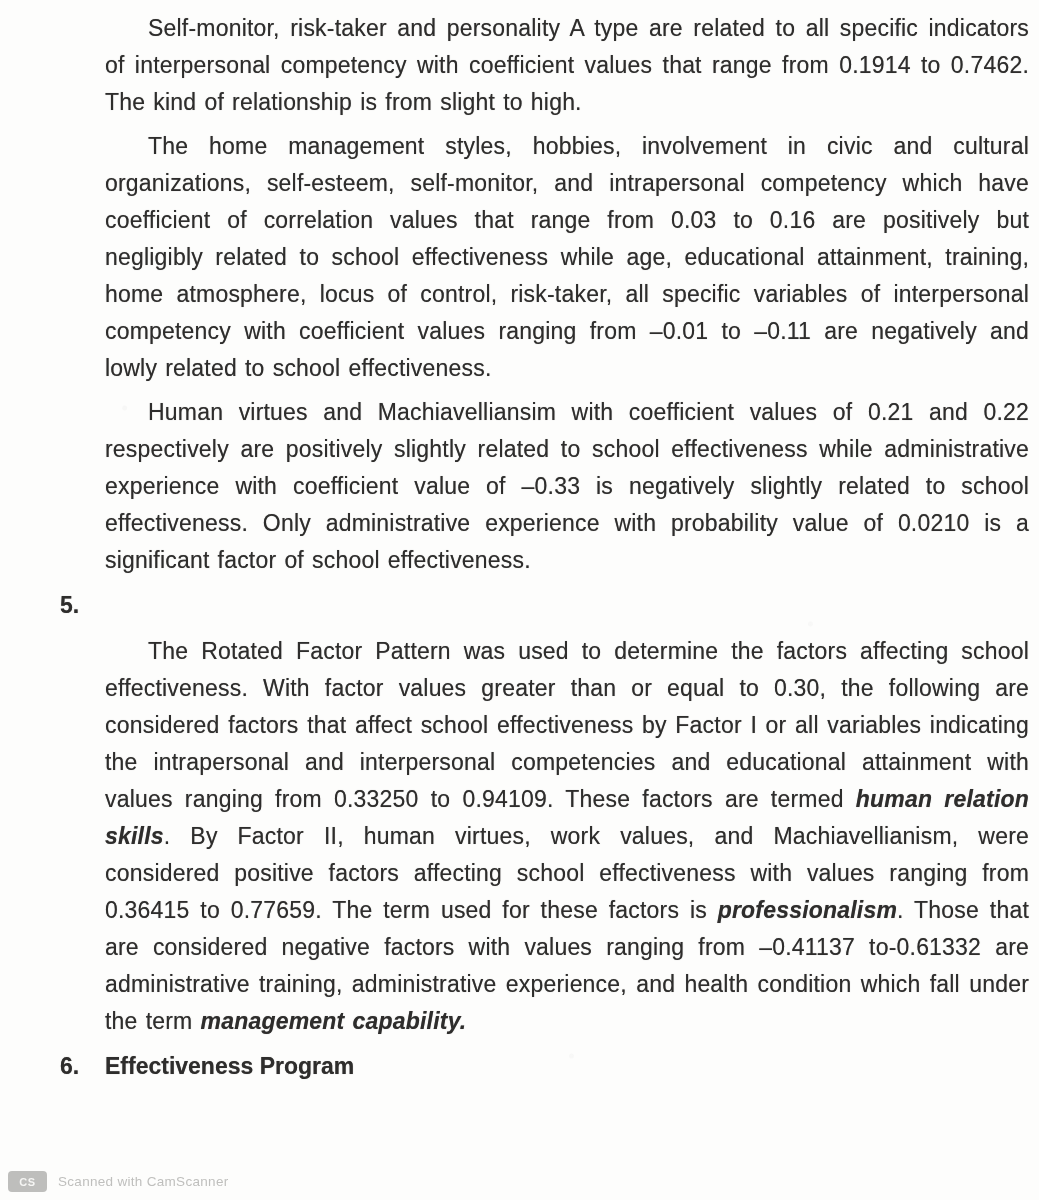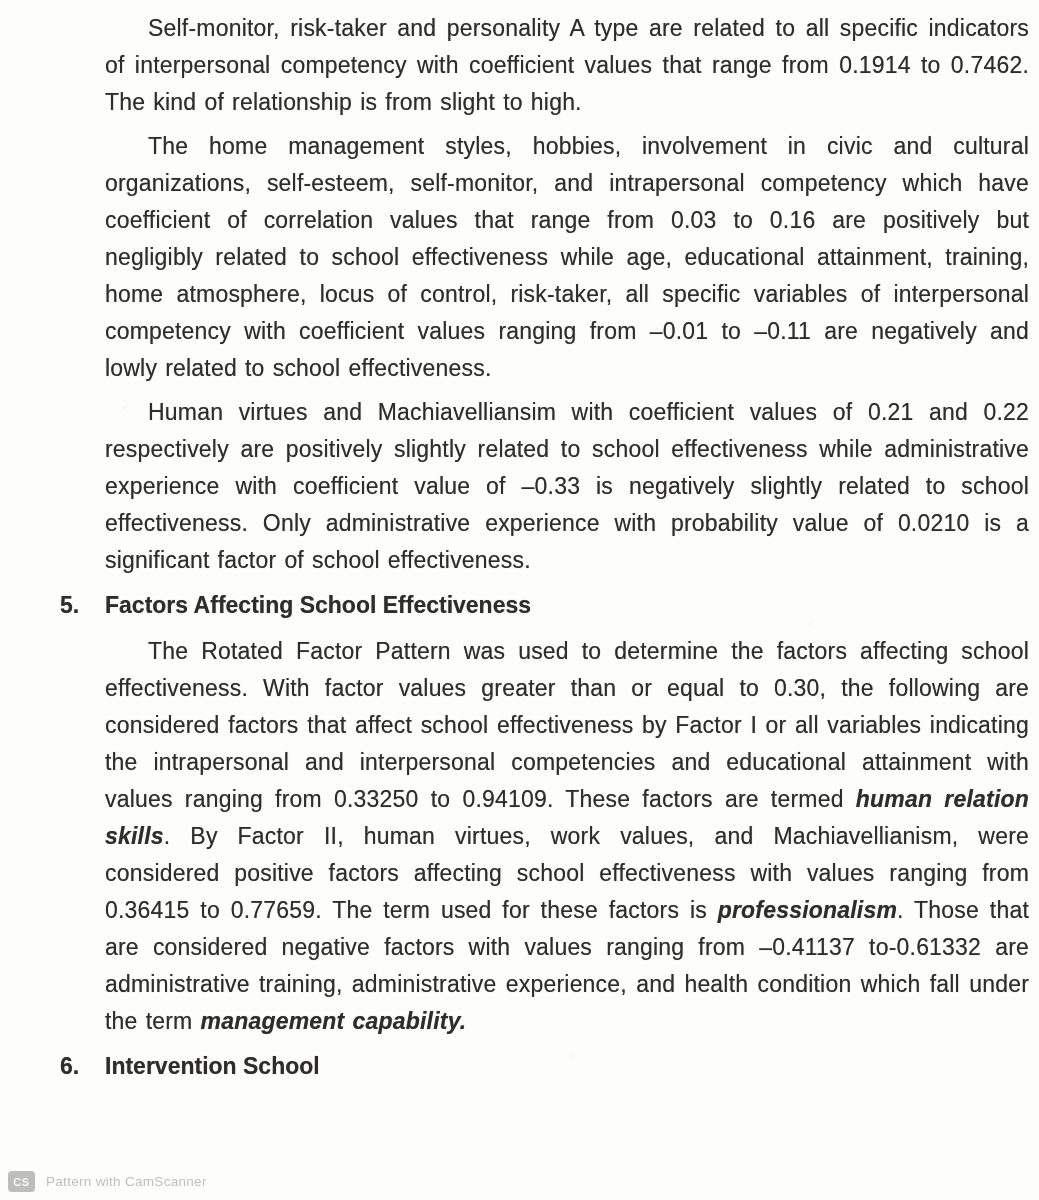--- a/index.html
+++ b/index.html
@@ -56,21 +56,21 @@
     left: 8px;
     bottom: 8px;
     display: flex;
     align-items: center;
     gap: 11px;
   }
   .cs-badge {
     display: inline-flex;
     align-items: center;
     justify-content: center;
-    width: 27px;
+    width: 39px;
     height: 21px;
     border-radius: 4px;
     background: #a9a9a7;
     color: #f4f4f2;
     font-size: 11px;
     font-weight: bold;
     letter-spacing: 0.5px;
     opacity: 0.75;
   }
   .wm-text {
@@ -85,29 +85,28 @@
 <div class="page">
 
   <p class="para">Self-monitor, risk-taker and personality A type are related to all specific indicators of interpersonal competency with coefficient values that range from 0.1914 to 0.7462.  The kind of relationship is from slight to high.</p>
 
   <p class="para">The home management styles, hobbies, involvement in civic and cultural organizations, self-esteem, self-monitor, and intrapersonal competency which have coefficient of correlation values that range from 0.03 to 0.16 are positively but negligibly related to school effectiveness while age, educational attainment, training, home atmosphere, locus of control, risk-taker, all specific variables of interpersonal competency with coefficient values ranging from –0.01 to –0.11 are negatively and lowly related to school effectiveness.</p>
 
   <p class="para">Human virtues and Machiavelliansim with coefficient values of 0.21 and 0.22 respectively are positively slightly related to school effectiveness while administrative experience with coefficient value of –0.33 is negatively slightly related to school effectiveness. Only administrative experience with probability value of 0.0210 is a significant factor of school effectiveness.</p>
 
   <div class="heading">
     <span class="hnum">5.</span>
-    <span class="htitle">Factors Affecting School Effectiveness</span>
   </div>
 
   <p class="para"><span>The Rotated Factor Pattern was used to determine the factors affecting school effectiveness.  With factor values greater than or equal to 0.30, the following are considered factors that affect school effectiveness by Factor I or all variables indicating the intrapersonal and interpersonal competencies and educational attainment with values ranging from 0.33250 to 0.94109. These factors are termed </span><span class="bi">human relation skills</span><span>. By Factor II, human virtues, work values, and Machiavellianism, were considered positive factors affecting school effectiveness with values ranging from 0.36415 to 0.77659. The term used for these factors is </span><span class="bi">professionalism</span><span>. Those that are considered negative factors with values ranging from –0.41137 to-0.61332 are administrative training, administrative experience, and health condition which fall under the term </span><span class="bi">management capability.</span></p>
 
   <div class="heading">
     <span class="hnum">6.</span>
-    <span class="htitle">Intervention School</span>
+    <span class="htitle">Effectiveness Program</span>
   </div>
 
 
 </div>
 
 <div class="watermark">
   <span class="cs-badge">CS</span>
-  <span class="wm-text">Pattern with CamScanner</span>
+  <span class="wm-text">Scanned with CamScanner</span>
 </div>
 
 </body></html>

